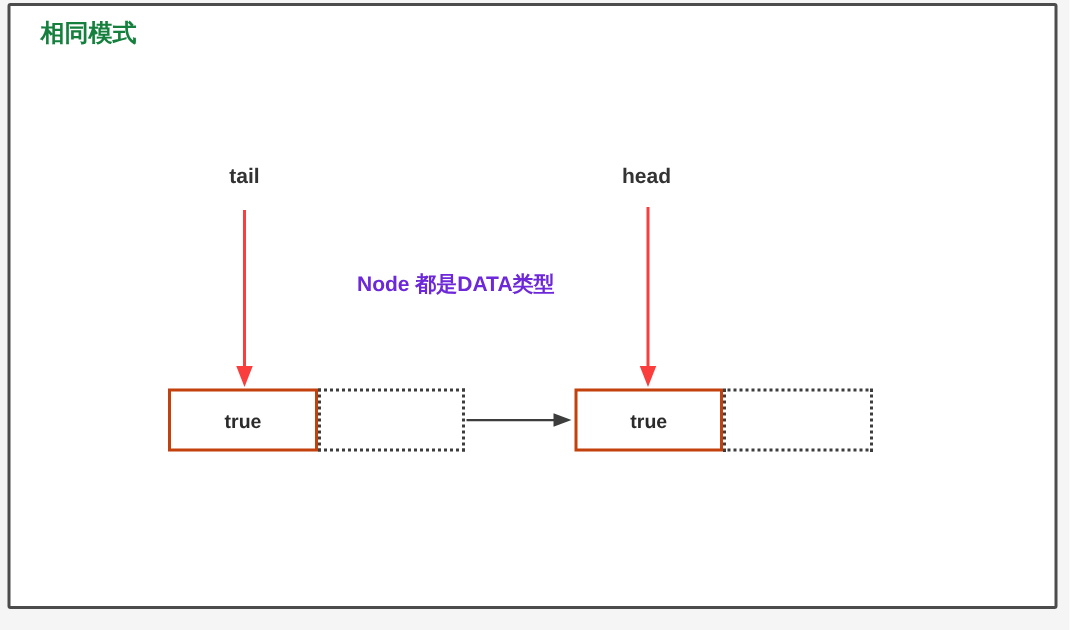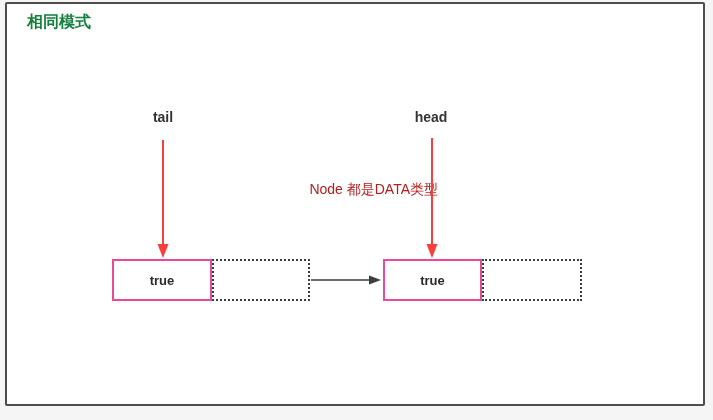--- a/index.html
+++ b/index.html
@@ -35,24 +35,24 @@
     font-size: 14px;
     font-weight: bold;
     color: #333333;
   }
   .ptr-label.head { left: 133px; }
   .ptr-label.tail { left: 401px; }
   .note {
     position: absolute;
     left: 238px; top: 181px;
     width: 200px;
-    text-align: right;
+    text-align: left;
     font-size: 14px;
-    font-weight: normal;
-    color: #b91c1c;
+    font-weight: bold;
+    color: #6d28d9;
     white-space: nowrap;
   }
   .overlay {
     position: absolute;
     left: 0; top: 0;
     width: 713px; height: 420px;
     pointer-events: none;
   }
   .node {
     position: absolute;
@@ -60,21 +60,21 @@
     height: 42px;
     box-sizing: border-box;
     background: #ffffff;
     display: flex;
     align-items: center;
     justify-content: center;
     font-size: 13px;
     font-weight: bold;
     color: #2b2b2b;
   }
-  .node.solid  { border: 2px solid #ec4899; }
+  .node.solid  { border: 2px solid #c2410c; }
   .node.dotted { border: 2px dotted #3d3d3d; }
   .n1  { left: 112px; width: 100px; }
   .n1p { left: 212px; width: 98px;  }
   .n2  { left: 383px; width: 99px;  }
   .n2p { left: 482px; width: 100px; }
 </style>
 </head>
 <body>
 
 <div class="frame"></div>

